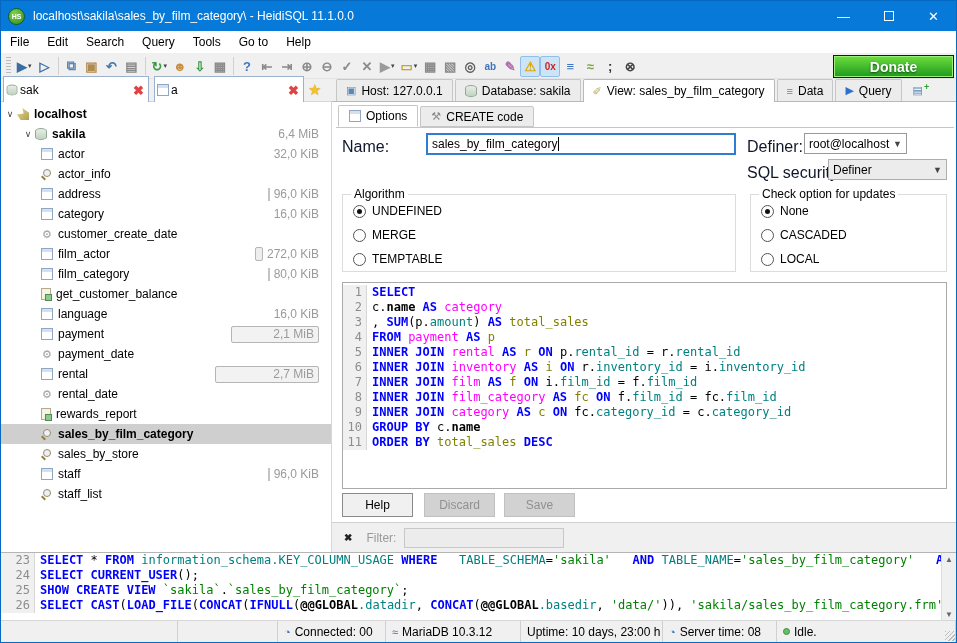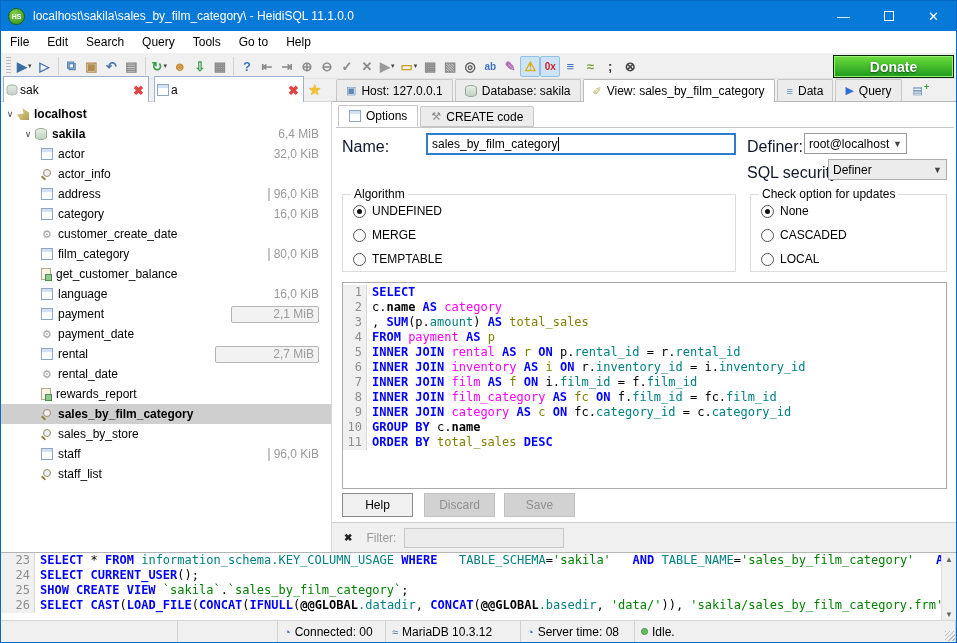--- a/index.html
+++ b/index.html
@@ -329,20 +329,28 @@
         <div class="trow" style="padding-left: 40px;">
           <span class="ti ic-table"></span>
           <span class="lbl">category</span>
           <span class="sizecell">
             <span>16,0 KiB</span>
           </span>
         </div>
         <div class="trow" style="padding-left: 40px;">
           <span class="ti ic-func">⚙</span>
           <span class="lbl">customer_create_date</span>
+        </div>
+        <div class="trow" style="padding-left: 40px;">
+          <span class="ti ic-table"></span>
+          <span class="lbl">film_actor</span>
+          <span class="sizecell">
+            <span class="bar-pill"></span>
+            <span>272,0 KiB</span>
+          </span>
         </div>
         <div class="trow" style="padding-left: 40px;">
           <span class="ti ic-table"></span>
           <span class="lbl">film_category</span>
           <span class="sizecell">
             <span class="bar-thin"></span>
             <span>80,0 KiB</span>
           </span>
         </div>
         <div class="trow" style="padding-left: 40px;">
@@ -520,20 +528,23 @@
         <span></span>
       </div>
       <div class="scell" style="width: 108px;">
         <span class="sico" style="color: rgb(63, 118, 191);">◔</span>
         <span>Connected: 00</span>
       </div>
       <div class="scell" style="width: 135px;">
         <span class="sico" style="color: rgb(74, 118, 168);">≈</span>
         <span>MariaDB 10.3.12</span>
       </div>
+      <div class="scell" style="width: 142px;">
+        <span>Uptime: 10 days, 23:00 h</span>
+      </div>
       <div class="scell" style="width: 114px;">
         <span class="sico" style="color: rgb(63, 118, 191);">◔</span>
         <span>Server time: 08</span>
       </div>
       <div class="scell" style="flex: 1 1 0%;">
         <span class="dotgreen"></span>
         <span>Idle.</span>
       </div>
     </div>
   <div class="gripper"></div>

